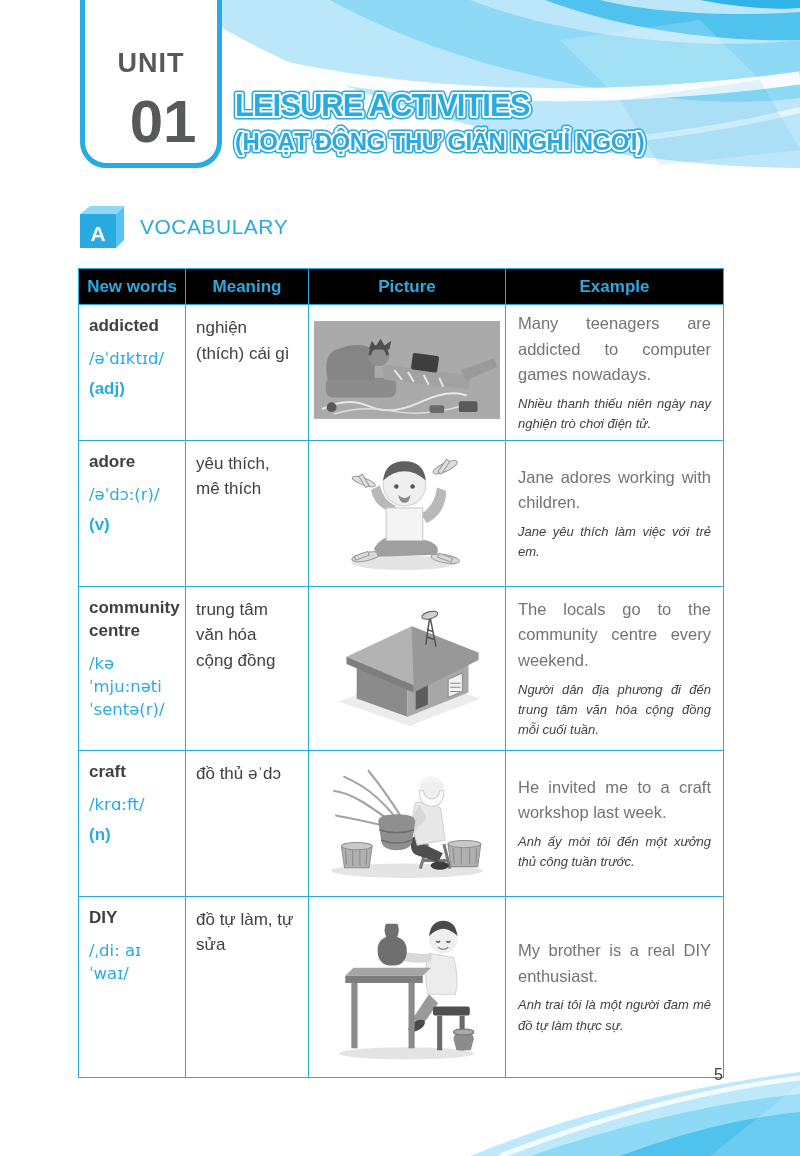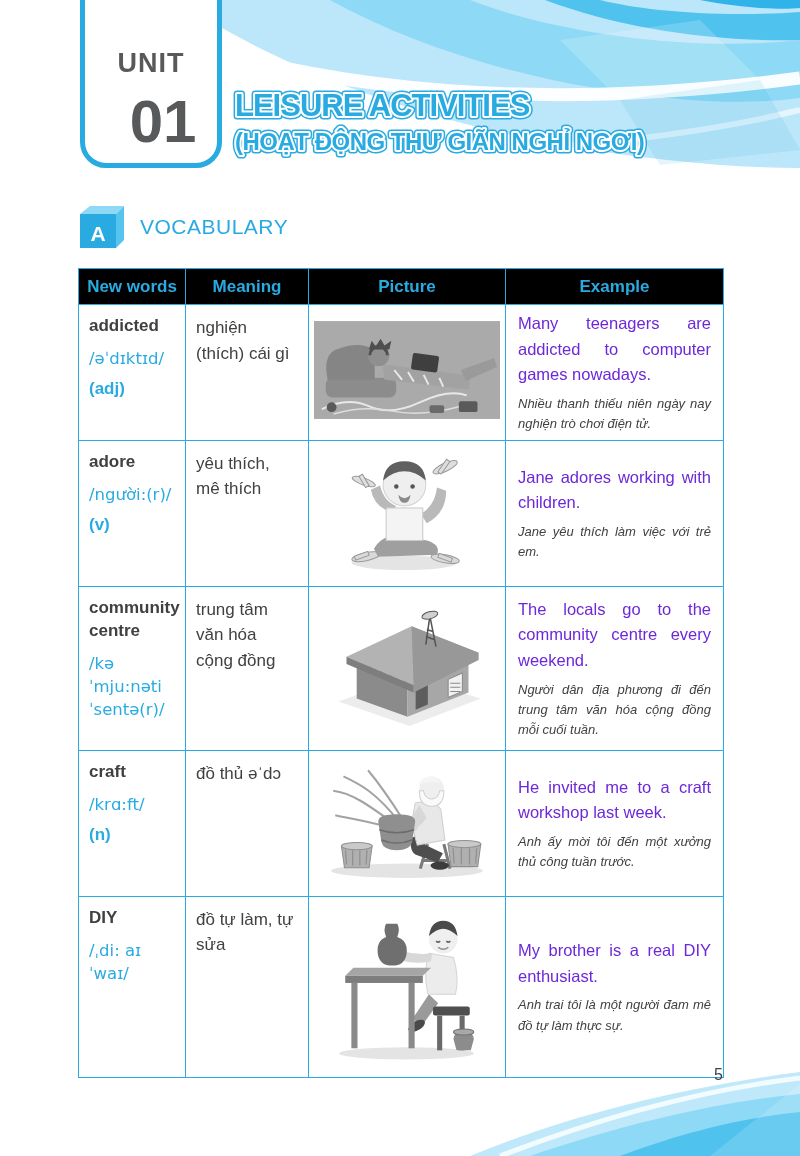--- a/index.html
+++ b/index.html
@@ -35,21 +35,21 @@
   .vocab-table{position:absolute;left:78px;top:268px;border-collapse:collapse;table-layout:fixed;width:645px;}
   .vocab-table th,.vocab-table td{border:1.5px solid #29abe2;box-sizing:border-box;}
   .vocab-table th{background:#000000;color:#29abe2;font-size:17px;font-weight:bold;height:36px;text-align:center;}
   .vocab-table td{vertical-align:top;padding:8px 10px;}
   td.pic-cell{vertical-align:middle;text-align:center;padding:4px;}
   td.ex-cell{vertical-align:middle;padding:6px 12px;}
   .word{color:#404040;font-weight:bold;font-size:17px;line-height:1.35;margin:2px 0 9px;}
   .phon{color:#29abe2;font-size:16.5px;line-height:1.4;margin:0 0 9px;font-family:"DejaVu Sans","Liberation Sans",sans-serif;}
   .pos{color:#29abe2;font-weight:bold;font-size:17px;}
   .meaning{font-size:17px;color:#414042;line-height:1.5;margin-top:2px;}
-  .ex-en{color:#6d28d9;font-size:16.5px;line-height:1.55;text-align:justify;margin:0 0 6px;}
+  .ex-en{color:#737373;font-size:16.5px;line-height:1.55;text-align:justify;margin:0 0 6px;}
   .ex-vi{color:#414042;font-size:13px;line-height:1.55;font-style:italic;text-align:justify;margin:0;}
 
   
   .page-number{left:78px;top:1066px;width:645px;text-align:right;font-size:16px;color:#414042;}
 </style>
 </head>
 <body>
 
 <svg id="topWave" class="abs" width="800" height="192" viewBox="0 0 800 192">
   <path d="M175,0 C300,80 430,120 560,145 C650,160 730,168 800,168 L800,0 Z" fill="#bce6f9"></path>
@@ -131,21 +131,21 @@
       </td>
       <td class="ex-cell">
         <p class="ex-en">Many teenagers are addicted to computer games nowadays.</p>
         <p class="ex-vi">Nhiều thanh thiếu niên ngày nay nghiện trò chơi điện tử.</p>
       </td>
     </tr>
 
     <tr style="height:146px">
       <td>
         <div class="word">adore</div>
-        <div class="phon">/người:(r)/</div>
+        <div class="phon">/əˈdɔ:(r)/</div>
         <div class="pos">(v)</div>
       </td>
       <td>
         <div class="meaning">yêu thích, mê thích</div>
       </td>
       <td class="pic-cell">
         <svg width="128" height="120" viewBox="0 0 125 118">
           <ellipse cx="60" cy="110" rx="52" ry="7" fill="#e4e4e4"></ellipse>
           <g stroke="#9a9a9a" stroke-width="1" fill="#d9d9d9">
             <ellipse cx="22" cy="104" rx="14" ry="4" transform="rotate(-12 22 104)"></ellipse>

